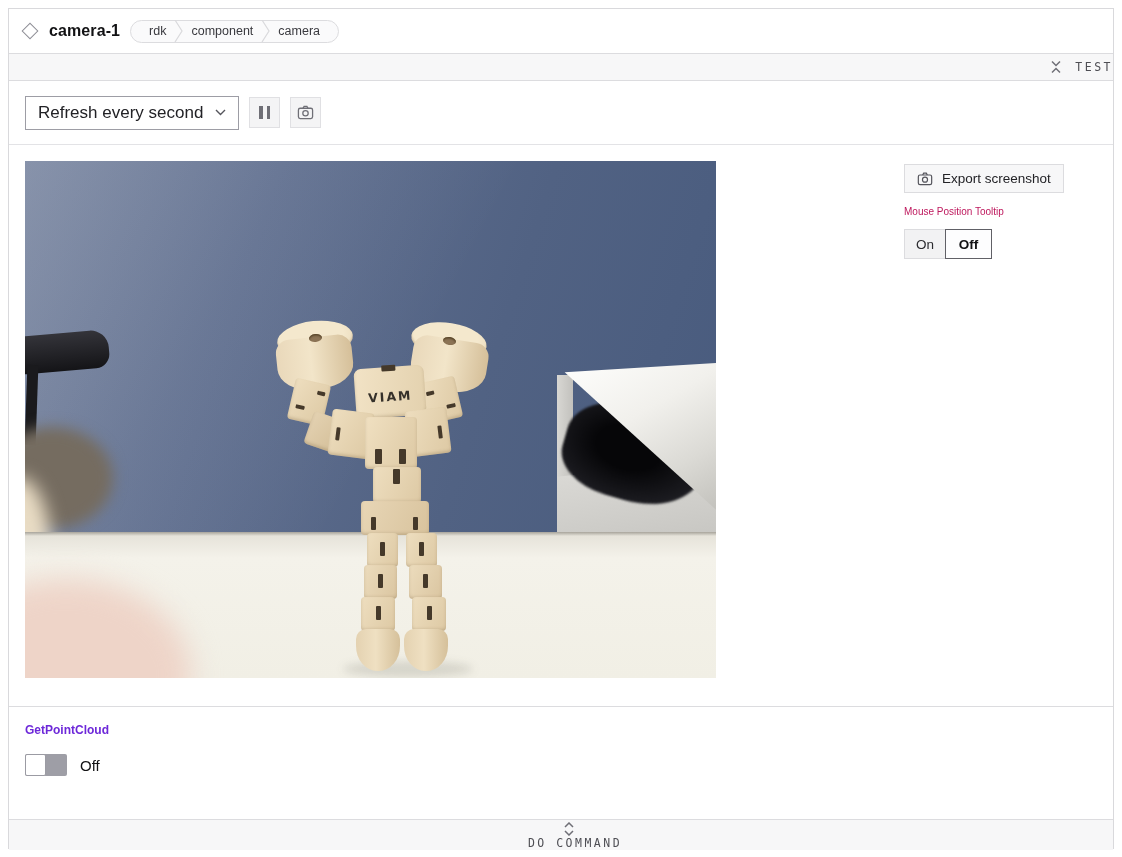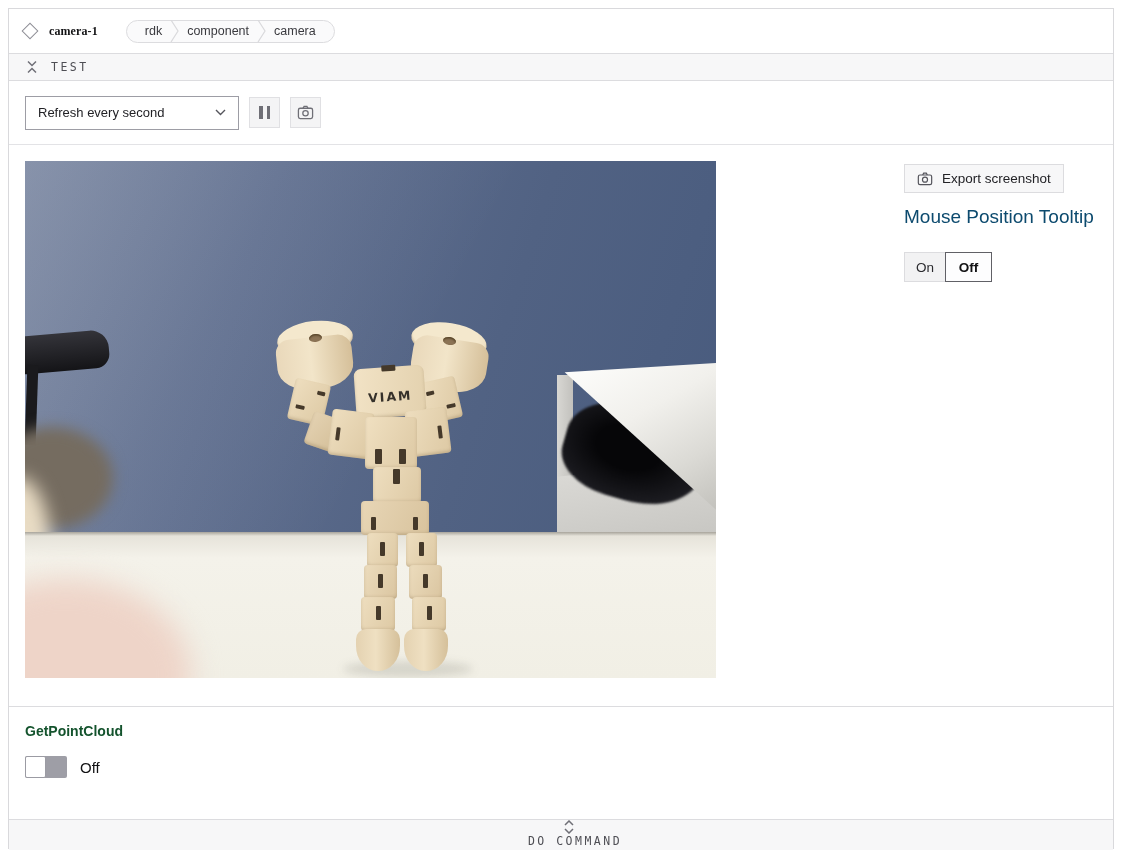--- a/index.html
+++ b/index.html
@@ -2,45 +2,45 @@
 <html><head>
 <meta charset="utf-8">
 <style>
   * { box-sizing: border-box; margin: 0; padding: 0; }
   html,body { width:1122px; height:857px; background:#fff; font-family:"Liberation Sans", sans-serif; color:#1c1c1e; }
   .card { position:absolute; left:8px; top:8px; width:1106px; height:841px; border:1px solid #d9d9dc; background:#fff; }
 
   
   .header-row { height:44px; display:flex; align-items:center; padding-left:15px; background:#fff; }
   .diamond { width:12px; height:12px; border:1.5px solid #8e8e96; transform:rotate(45deg); margin-right:13px; }
-  .comp-title { font-size:12px; font-weight:bold; color:#121214; margin-right:28px; letter-spacing:.1px;font-family:Liberation Serif, serif; }
+  .comp-title { font-size:16px; font-weight:bold; color:#121214; margin-right:10px; letter-spacing:.1px; }
   .crumb-pill { display:flex; align-items:center; height:23px; border:1px solid #dcdcdf; background:#fafafb; border-radius:12px; padding:0 12px; }
   .crumb { font-size:12.5px; color:#3a3a3f; padding:0 6px; }
   .crumb-sep { margin:0 2px; }
 
   
-  .section-bar { height:28px; display:flex; align-items:center; padding-left:16px; background:#f7f7f8; border-top:1px solid #dcdcdf; border-bottom:1px solid #dcdcdf; }
+  .section-bar { height:28px; display:flex; align-items:center; padding-left:16px; background:#f7f7f8; border-top:1px solid #dcdcdf; border-bottom:1px solid #dcdcdf;justify-content:flex-end; }
   .section-bar.bottom { height:31px; border-bottom:none;flex-direction:column; }
   .section-label { font-family:"DejaVu Sans Mono", monospace; font-size:11.5px; letter-spacing:2.5px; color:#4e4e54; margin-left:12px; }
   .collapse-svg { display:block; }
 
   
   .toolbar { height:64px; display:flex; align-items:center; padding-left:16px; background:#fff; border-bottom:1px solid #e3e3e6; }
-  .select-box { width:214px; height:34px; border:1px solid #9d9da5; background:#fff; display:flex; align-items:center; justify-content:space-between; padding:0 12px; font-size:13px; color:#222226; cursor:pointer; }
+  .select-box { width:214px; height:34px; border:1px solid #9d9da5; background:#fff; display:flex; align-items:center; justify-content:space-between; padding:0 12px; font-size:17px; color:#222226; cursor:pointer; }
   .icon-btn { width:31px; height:31px; margin-left:10px; background:#f4f4f5; border:1px solid #e0e0e3; display:flex; align-items:center; justify-content:center; color:#6f6f76; cursor:pointer; }
   .pause-bars { display:flex; gap:4px; }
   .pause-bars i { display:block; width:3.5px; height:13px; background:#6f6f76; }
 
   
   .main { position:relative; height:561px; background:#fff; }
   .right-controls { position:absolute; left:895px; top:19px; width:205px; }
   .ctl-btn { display:flex; align-items:center; height:29px; background:#f7f7f8; border:1px solid #dcdcdf; padding:0 12px; font-size:13.5px; color:#232327; margin-bottom:13px; cursor:pointer; white-space:nowrap; width:max-content; }
   .ctl-btn svg { margin-right:9px; }
   .ctl-btn.pip { margin-top:14px; }
-  .tooltip-label { font-size:19px; color:#0c4a6e; margin:12px 0 24px; }
+  .tooltip-label { font-size:10px; color:#be185d; margin:12px 0 12px; }
   .seg { display:flex;text-align:right; }
   .seg-btn { height:30px; display:flex; align-items:center; justify-content:center; font-size:13.5px; cursor:pointer; }
   .seg-btn.on { width:42px; background:#f2f2f3; border:1px solid #dcdcdf; color:#2b2b2f; }
   .seg-btn.off { width:47px; background:#fdfdfe; border:1px solid #606066; font-weight:bold; color:#121214; margin-left:-1px; }
 
   
   .photo { position:absolute; left:16px; top:16px; width:691px; height:517px; overflow:hidden; background:linear-gradient(108deg,#6e7b97 0%,#5f6e8e 30%,#516283 62%,#475a7d 100%); }
   .photo .sheen { position:absolute; inset:0; background:linear-gradient(118deg, rgba(237,242,249,.20) 0%, rgba(237,242,249,.07) 28%, rgba(237,242,249,0) 52%); }
   .desk { position:absolute; left:0; top:371px; width:691px; height:146px; background:linear-gradient(180deg,#a8a49b 0,#e6e3da 4px,#f4f2ea 26px,#f1efe5 100%); }
   
@@ -59,21 +59,21 @@
   .slot { position:absolute; background:#45392a; border-radius:1px; }
   .drum-body { position:absolute; width:76px; height:52px; background:linear-gradient(90deg,#e9d8ba,#f2e5c9 45%,#d5bf99); border-radius:14px 14px 44% 44%; }
   .drum-top { position:absolute; width:76px; height:36px; background:radial-gradient(ellipse at 45% 40%, #f4e8cd 55%, #e4d2b0 100%); border-radius:50%; box-shadow:inset 0 -2px 2px rgba(140,110,70,.3); }
   .drum-hole { position:absolute; width:13px; height:8px; background:#8b7355; border-radius:50%; box-shadow:inset 0 1.5px 2px #574428; }
   .head-label { position:absolute; width:100%; text-align:center; top:22px; font-size:12.5px; font-weight:bold; letter-spacing:2px; color:#35302a; font-family:"DejaVu Sans", sans-serif; }
   .foot { position:absolute; width:44px; height:42px; background:linear-gradient(90deg,#e4d2b1,#efe0c2 45%,#d5c09a); border-radius:10px 10px 48% 48%/10px 10px 60% 60%; }
   .foot-shadow { position:absolute; left:318px; top:500px; width:130px; height:16px; background:rgba(60,55,45,.14); border-radius:50%; filter:blur(4px); }
 
   
   .gpc { height:113px; border-top:1px solid #dcdcdf; padding:16px 0 0 16px; background:#fff; }
-  .gpc-title { font-size:14px; font-weight:bold; color:#14532d; }
+  .gpc-title { font-size:12px; font-weight:bold; color:#6d28d9; }
   .gpc-desc { font-size:13px; color:#55555a; margin-top:11px; }
   .gpc-row { display:flex; align-items:center; margin-top:17px; }
   .switch { width:42px; height:22px; background:#9e9ea6; border-radius:2px; position:relative; cursor:pointer; }
   .switch .knob { position:absolute; left:0; top:0; width:21px; height:22px; background:#fff; border:1px solid #9b9ba3; border-radius:2px; }
   .switch-label { font-size:15px; color:#121214; margin-left:13px; }
 </style>
 </head>
 <body>
 
 <div class="card">

